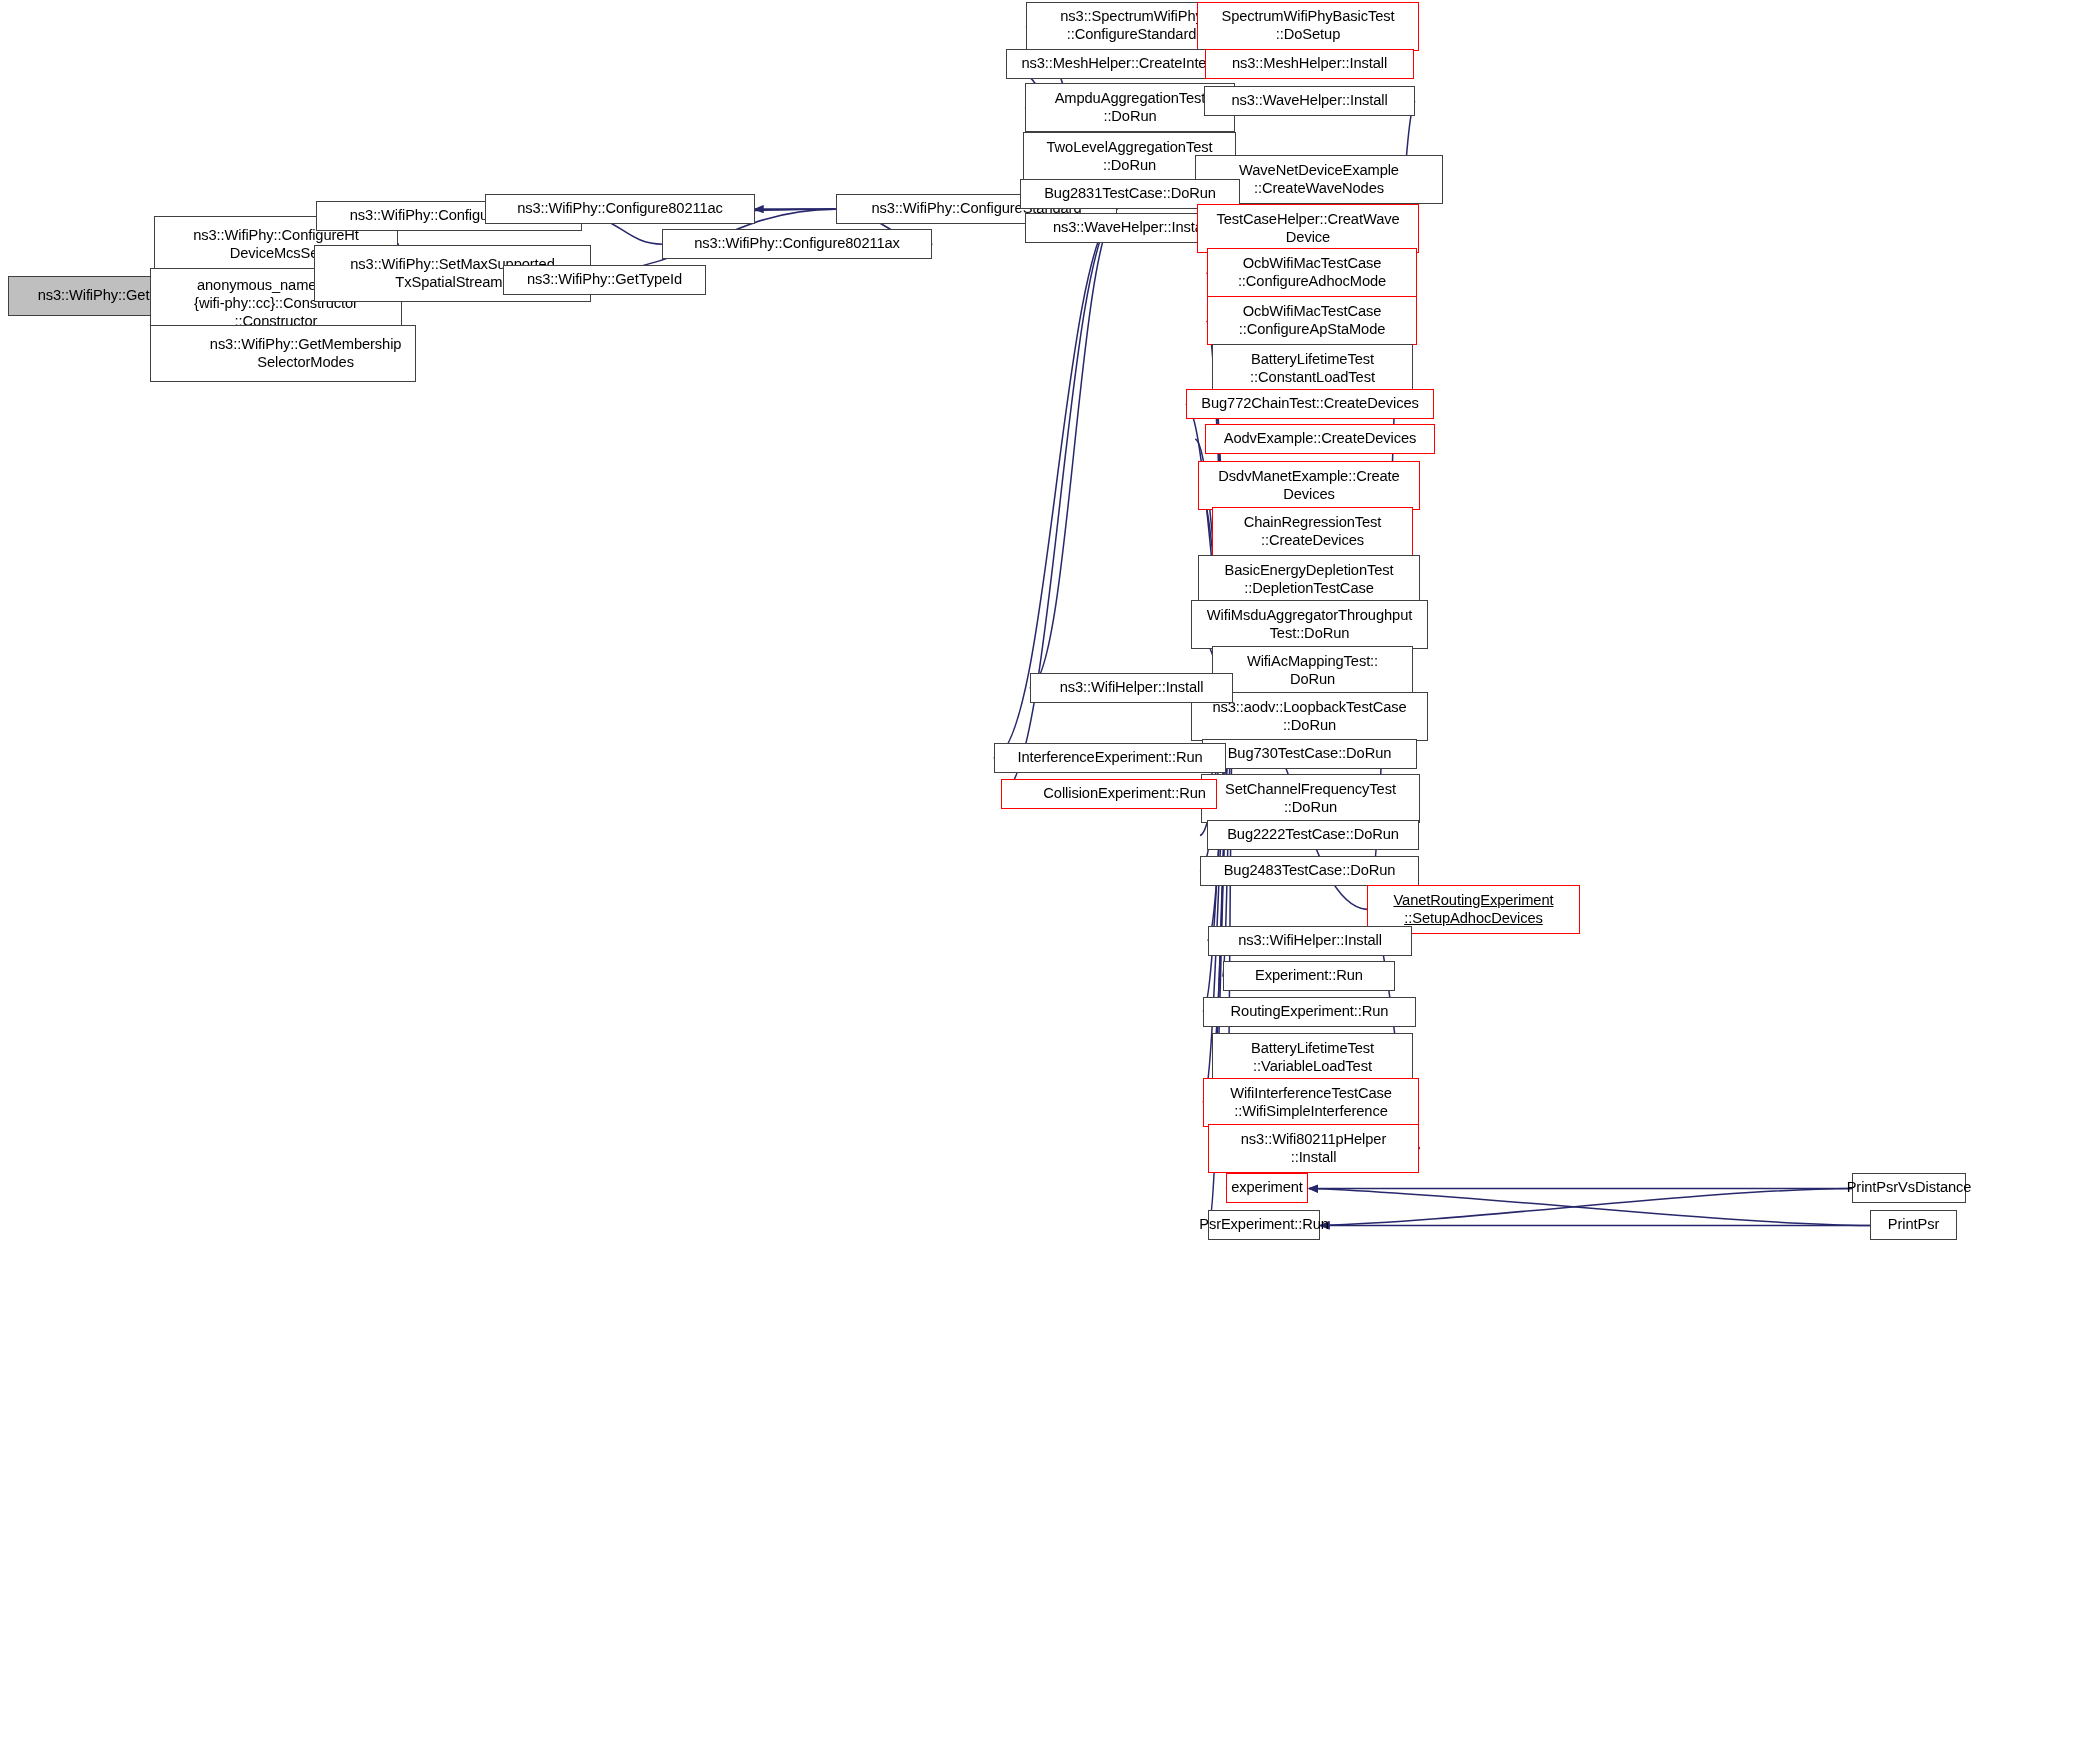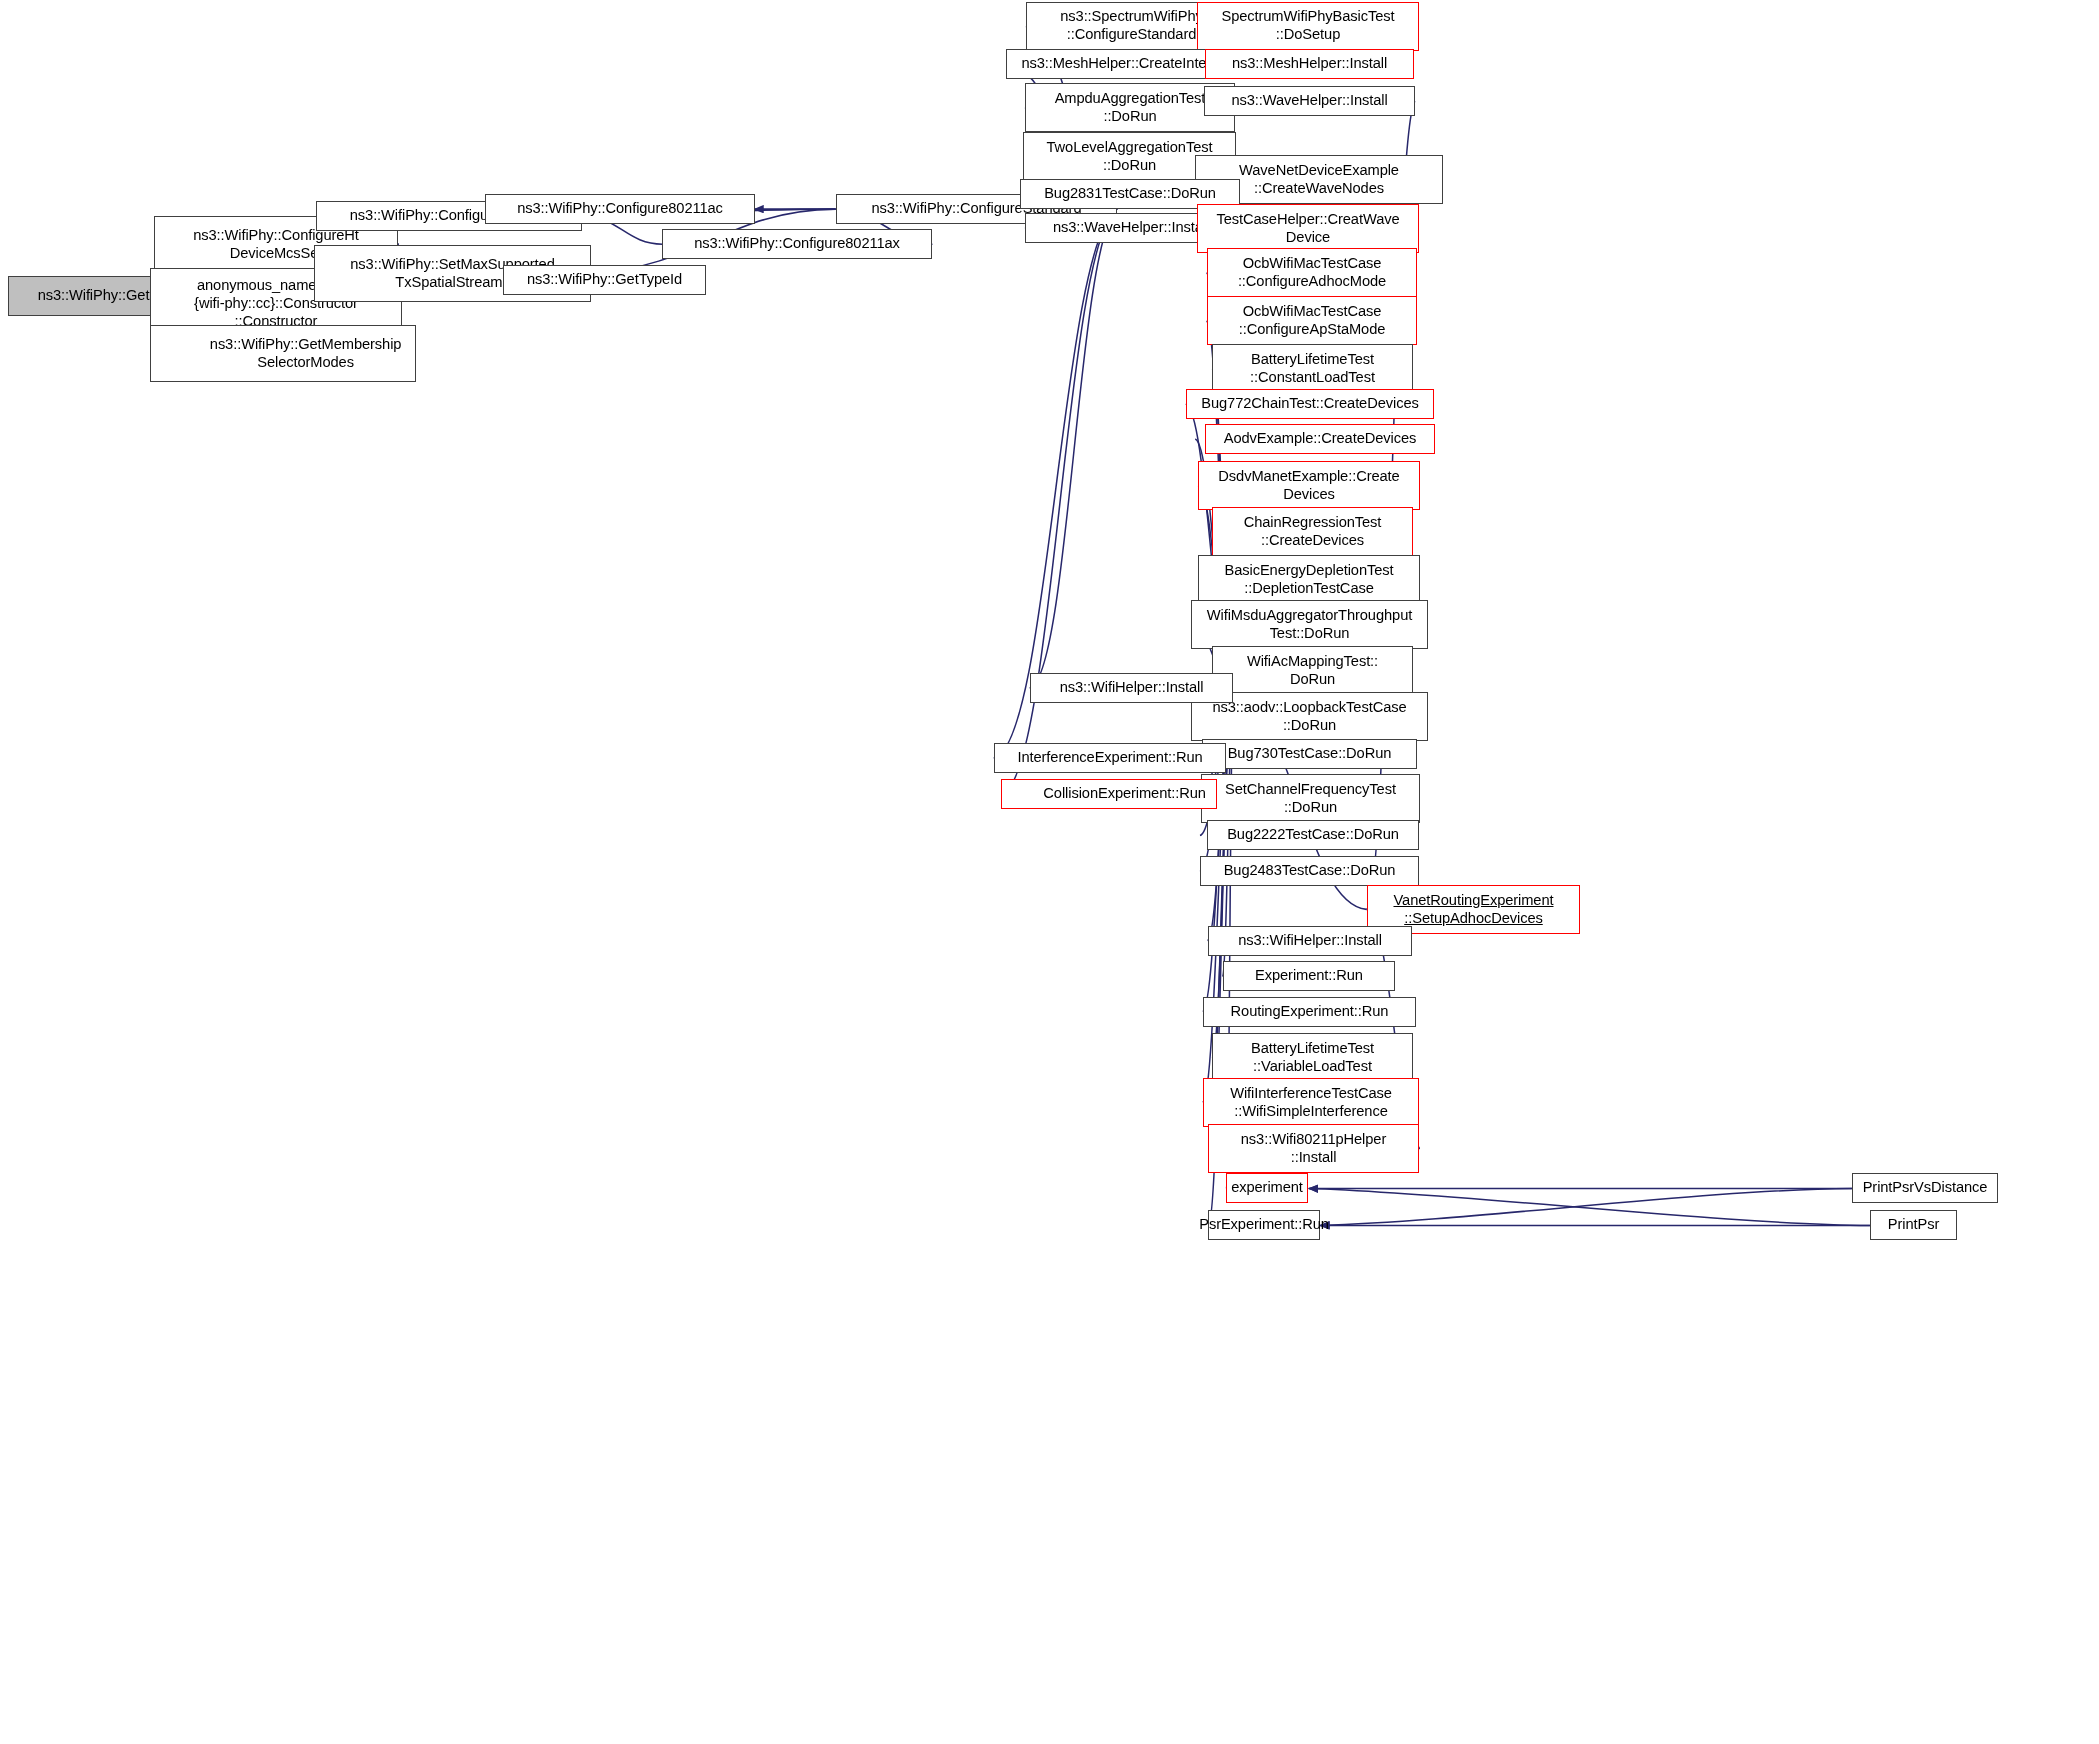--- a/index.html
+++ b/index.html
@@ -182,18 +182,18 @@
       <div class="node" style="left: 1208px; top: 926px; width: 204px; height: 30px;">ns3::WifiHelper::Install</div>
       <div class="node" style="left: 1223px; top: 961px; width: 172px; height: 30px;">Experiment::Run</div>
       <div class="node" style="left: 1203px; top: 997px; width: 213px; height: 30px;">RoutingExperiment::Run</div>
       <div class="node" style="left: 1212px; top: 1033px; width: 201px; height: 49px;">BatteryLifetimeTest
 ::VariableLoadTest</div>
       <div class="node red" style="left: 1203px; top: 1078px; width: 216px; height: 49px;">WifiInterferenceTestCase
 ::WifiSimpleInterference</div>
       <div class="node red" style="left: 1208px; top: 1124px; width: 211px; height: 49px;">ns3::Wifi80211pHelper
 ::Install</div>
       <div class="node red" style="left: 1226px; top: 1173px; width: 82px; height: 30px;">experiment</div>
-      <div class="node" style="left: 1852px; top: 1173px; width: 146px; height: 30px;">PrintPsrVsDistance</div>
+      <div class="node" style="left: 1852px; top: 1173px; width: 114px; height: 30px;">PrintPsrVsDistance</div>
       <div class="node" style="left: 1208px; top: 1210px; width: 112px; height: 30px;">PsrExperiment::Run</div>
       <div class="node" style="left: 1870px; top: 1210px; width: 87px; height: 30px;">PrintPsr</div>
     </div>
 </div>
 
 
 </body></html>

